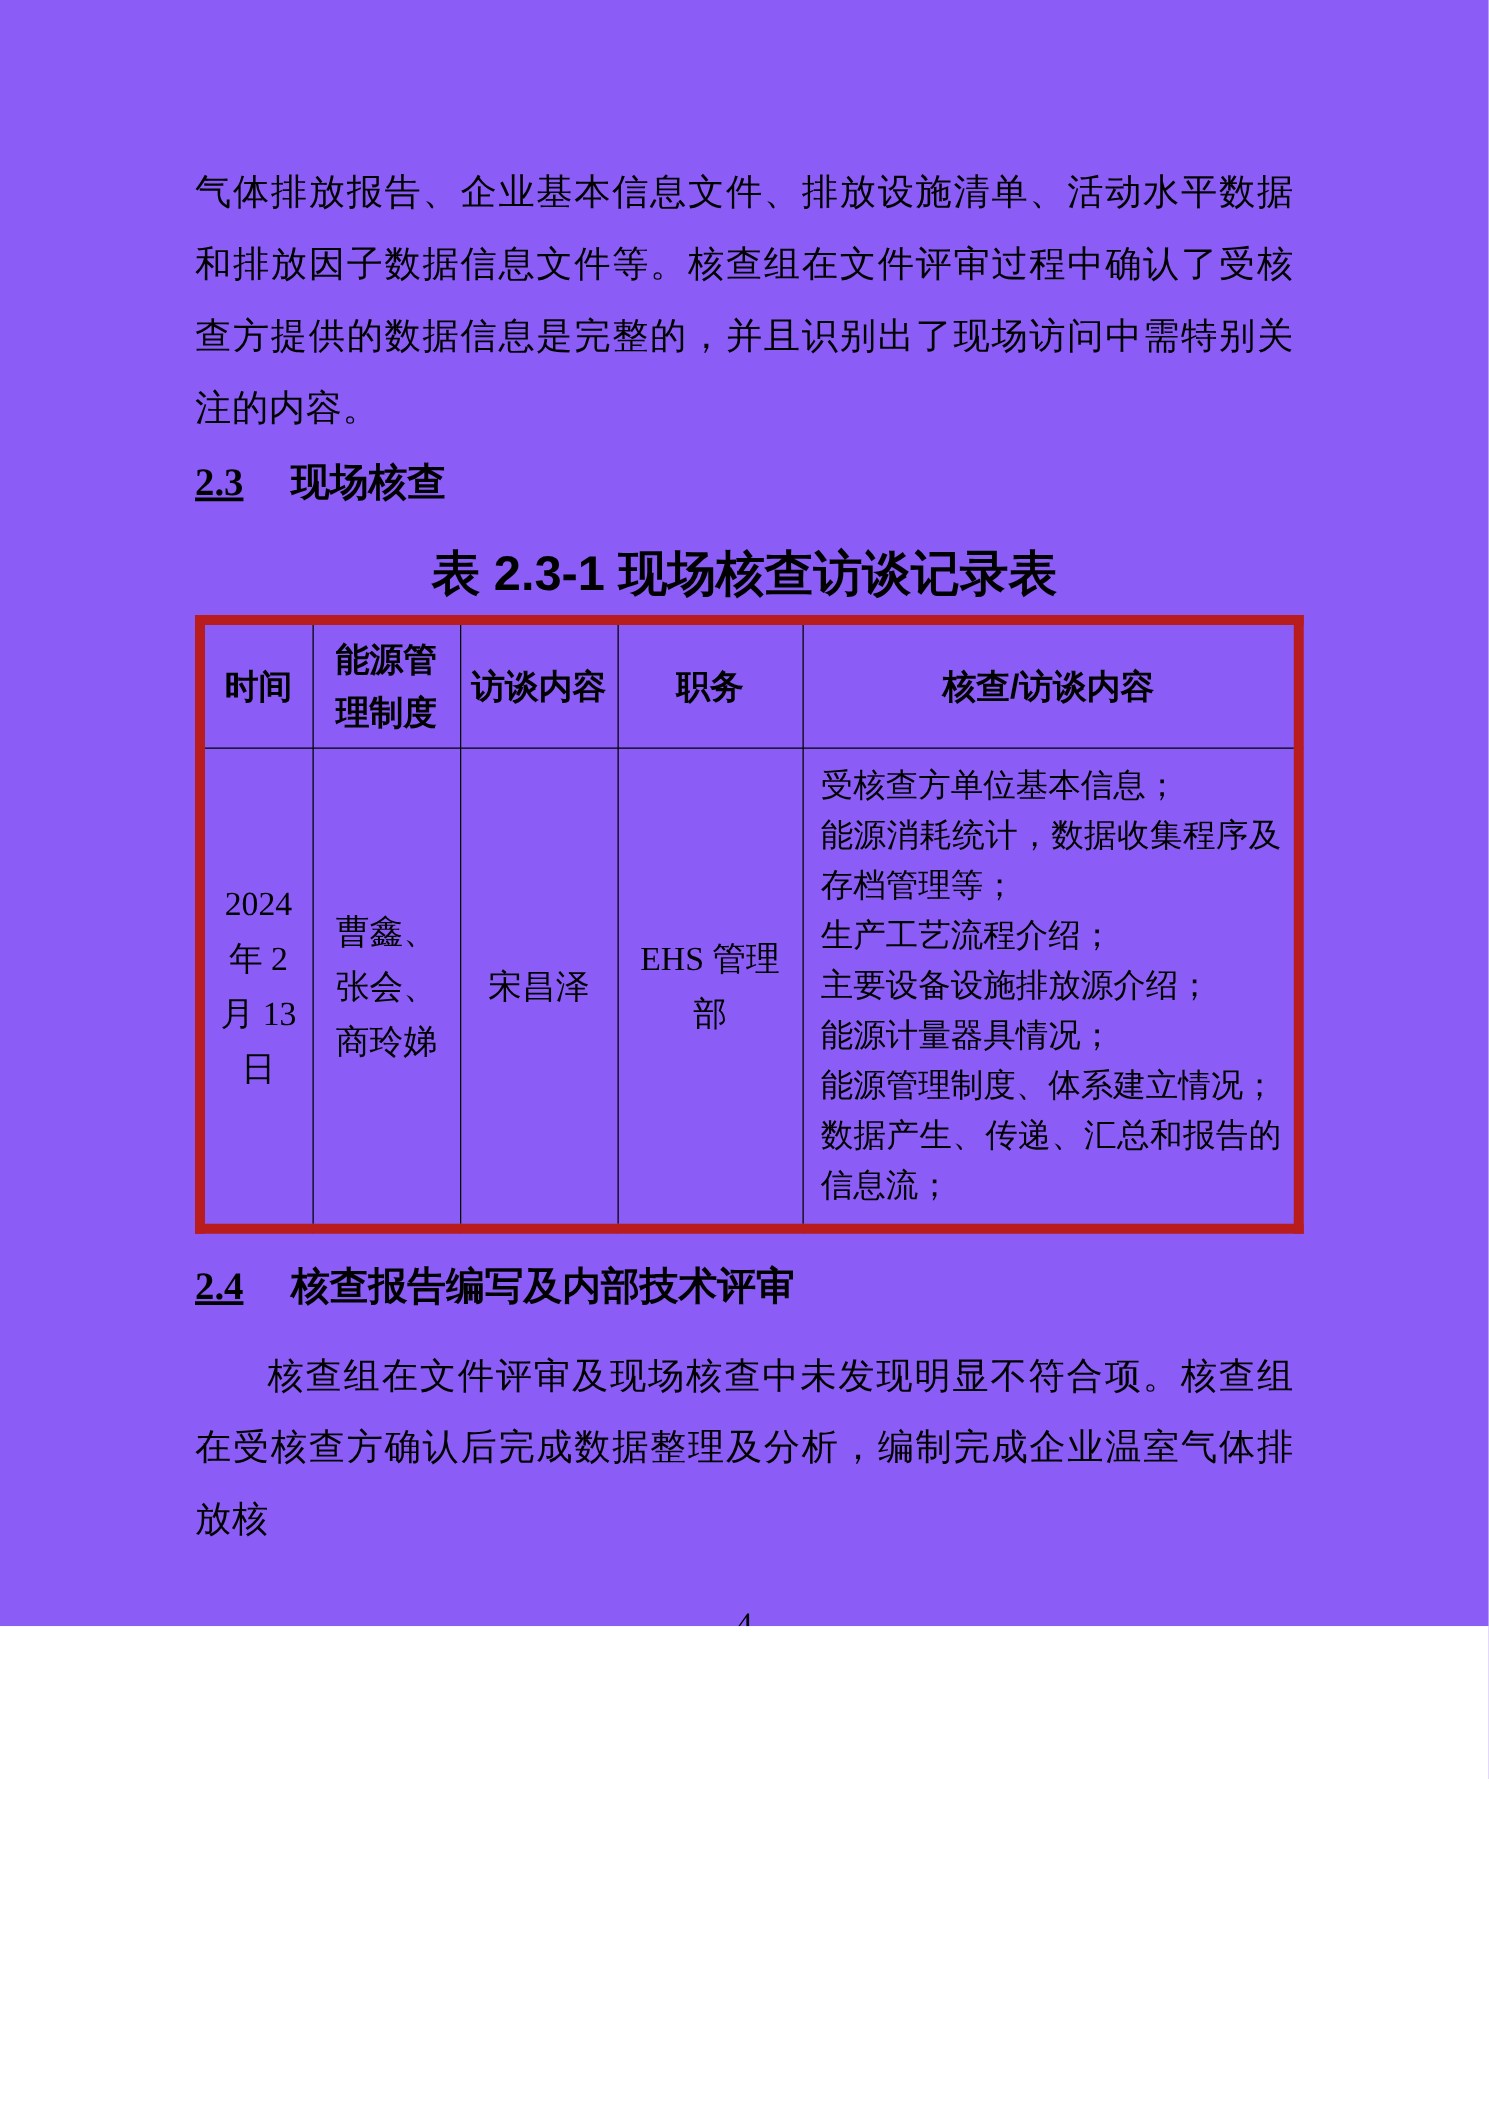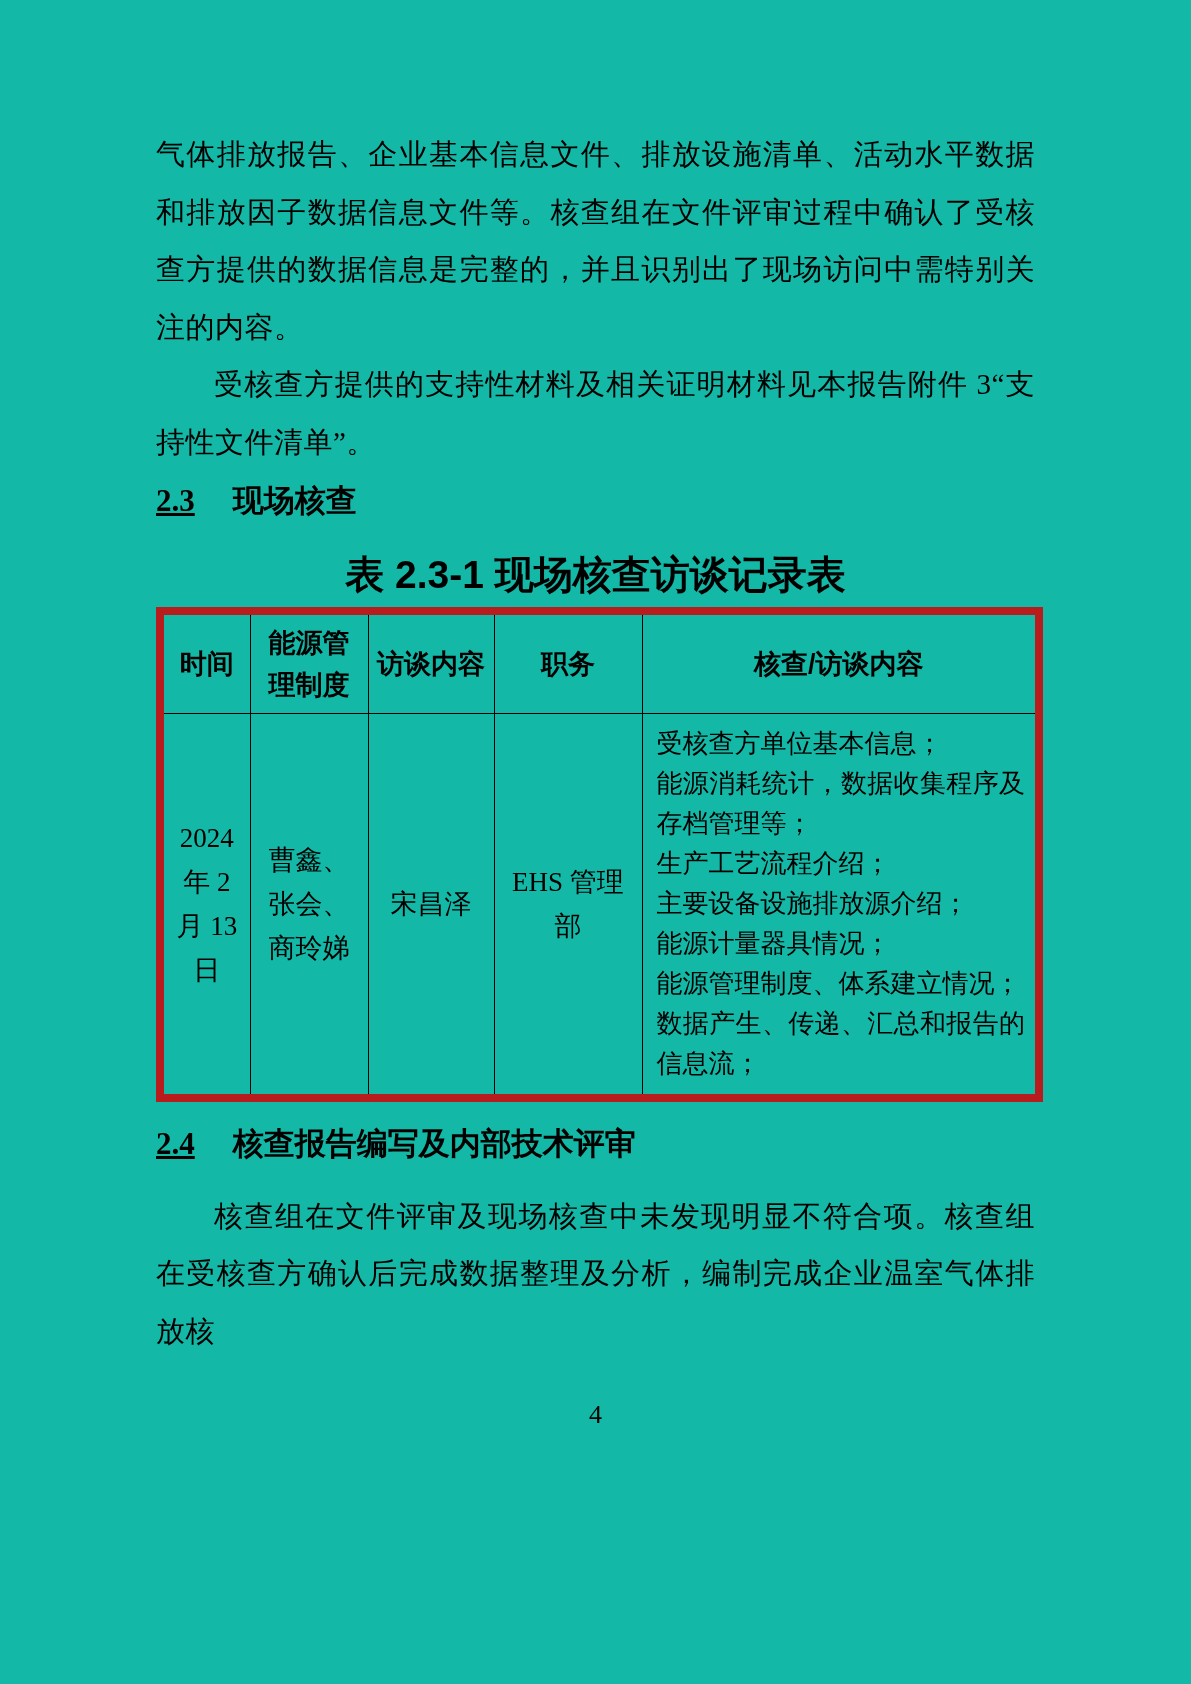--- a/index.html
+++ b/index.html
@@ -3,22 +3,22 @@
 <meta charset="utf-8">
 <style>
   html, body {
     margin: 0;
     padding: 0;
     background: #ffffff;
   }
   .page {
     position: relative;
     width: 1191px;
-    height: 1684px;
-    background: #14b8a6;
+    height: 1301px;
+    background: #8b5cf6;
     color: #000000;
     font-family: "Liberation Serif", "DejaVu Serif", serif;
     box-sizing: border-box;
     padding: 126px 156px 0 156px;
     overflow: hidden;
   }
   .para {
     font-size: 29px;
     line-height: 57.5px;
     text-align: justify;
@@ -100,21 +100,20 @@
     margin-top: 38px;
   }
 </style>
 </head>
 <body>
 
 <div class="page">
 
   <p class="para">气体排放报告、企业基本信息文件、排放设施清单、活动水平数据和排放因子数据信息文件等。核查组在文件评审过程中确认了受核查方提供的数据信息是完整的，并且识别出了现场访问中需特别关注的内容。</p>
 
-  <p class="para indent">受核查方提供的支持性材料及相关证明材料见本报告附件 3“支持性文件清单”。</p>
 
   <div class="sec-heading">
     <span class="sec-num">2.3</span><span>现场核查</span>
   </div>
 
 
   <div class="tbl-caption">表 2.3-1 现场核查访谈记录表</div>
 
   <table class="interview">
     <colgroup>

